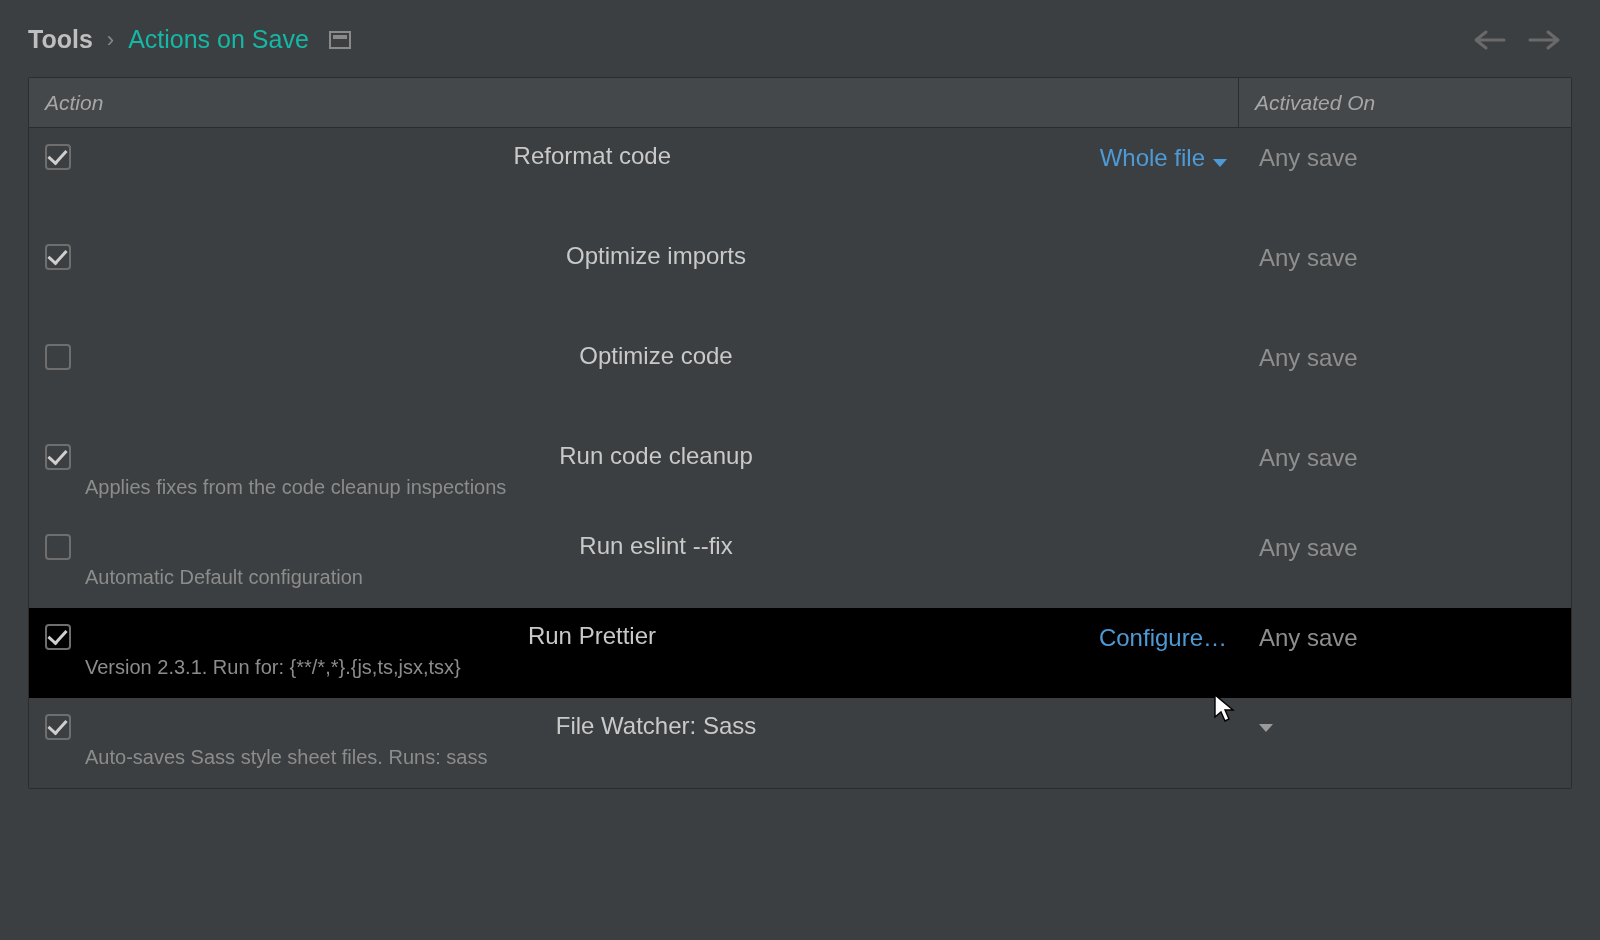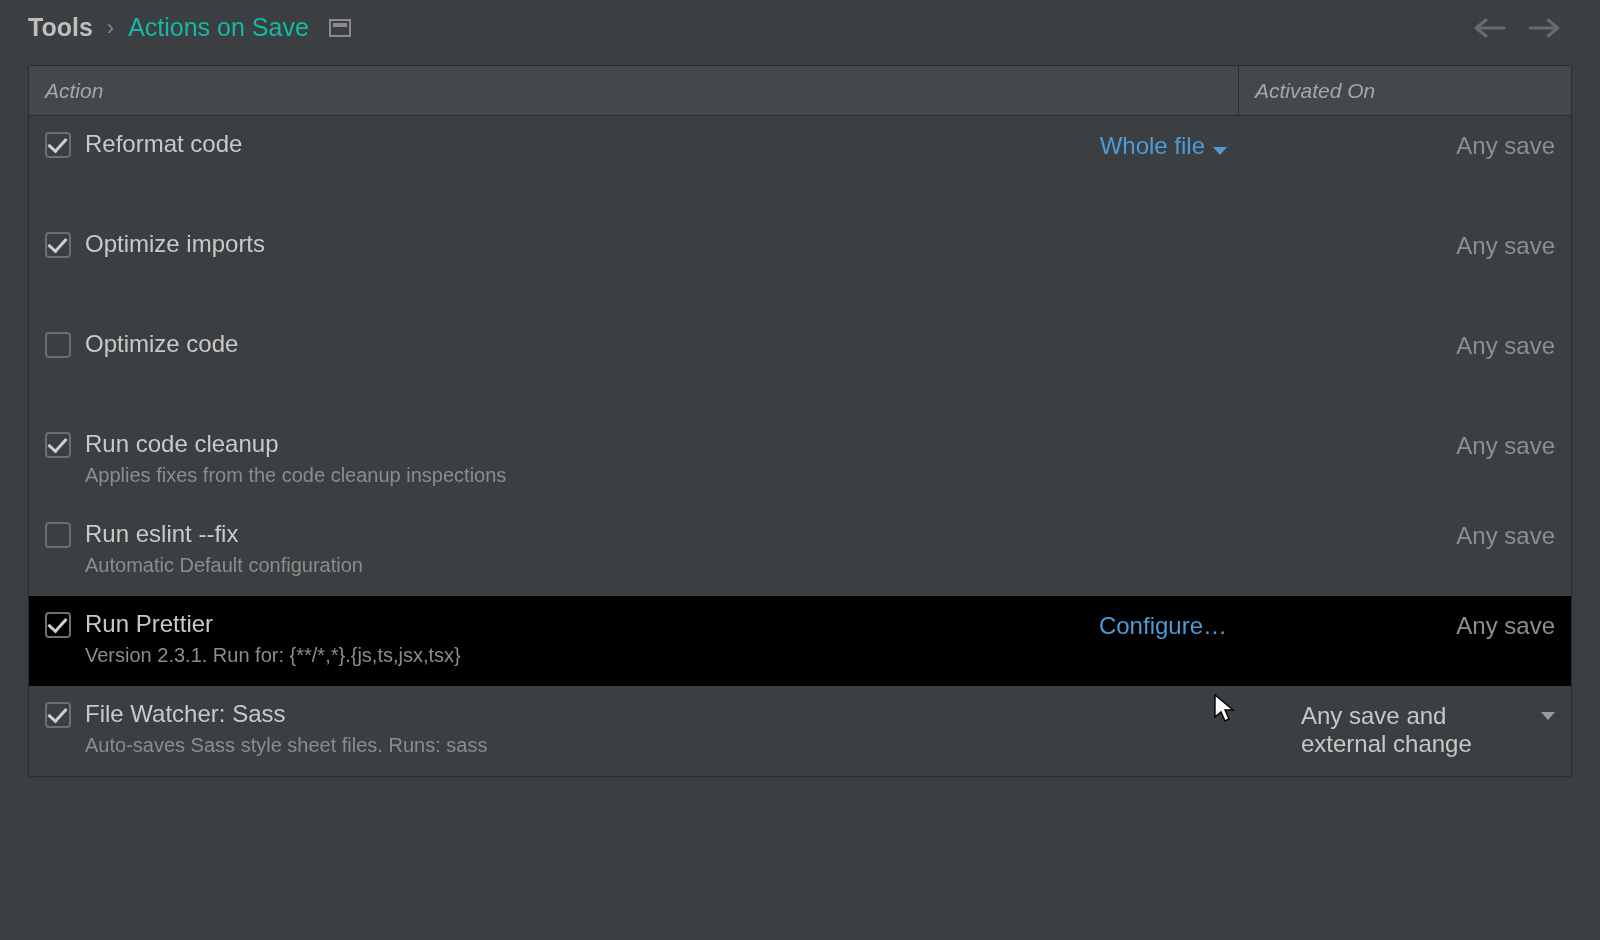--- a/index.html
+++ b/index.html
@@ -5,21 +5,21 @@
   * { box-sizing: border-box; margin: 0; padding: 0; }
   html, body {
     width: 1600px;
     height: 940px;
     background: #3c3f41;
     font-family: -apple-system, BlinkMacSystemFont, "Segoe UI", Arial, sans-serif;
     color: #bbbbbb;
     overflow: hidden;
   }
   .root {
-    padding: 0 28px;
+    padding: 12px 28px;
   }
   
   .breadcrumb {
     display: flex;
     align-items: center;
     height: 55px;
     gap: 14px;
     font-size: 25px;
   }
   .breadcrumb .bc-link {
@@ -119,20 +119,21 @@
   }
   .row .body {
     flex: 1;
     display: flex;
     flex-direction: column;
     gap: 6px;
   }
   .row .title {
     font-size: 24px;
     color: #c9c9c9;
+    text-align: center;
   }
   .row .sub {
     font-size: 20px;
     color: #8c8c8c;
     display:flex;
     align-items:center;
     gap:10px;
   }
   .row .right-inline {
     align-self: flex-start;
@@ -146,21 +147,20 @@
   .link-blue { color: #4e9ad6; }
   .row .activated {
     flex: 0 0 310px;
     padding-left: 14px;
     font-size: 24px;
     color: #8e8e8e;
     display:flex;
     align-items:flex-start;
     gap:10px;
     margin-top: 2px;
-    justify-content: flex-end;
   }
   .row .activated.bright { color: #c7c7c7; }
   .chev {
     width:0;height:0;
     border-left:7px solid transparent;
     border-right:7px solid transparent;
     border-top:8px solid #9a9a9a;
     margin-top:10px;
   }
   .chev.blue { border-top-color:#4e9ad6; }
@@ -292,21 +292,20 @@
         <div class="row" style="min-height: 90px;">
           <div class="checkbox checked"></div>
           <div class="body">
             <div class="title">File Watcher: Sass</div>
             <div class="sub">
               <span>Auto-saves Sass style sheet files. Runs: sass</span>
             </div>
           </div>
           <div class="right-inline"></div>
           <div class="activated bright">
-            <span style="max-width: 230px;">Any save and external change</span>
             <span class="chev"></span>
           </div>
         </div>
       </div>
   </div>
 </div>
 
 <svg class="cursor" width="24" height="30" viewBox="0 0 24 30">
   <path d="M2 2 L2 24 L8 19 L12 28 L16 26 L12 17 L20 17 Z" fill="#ffffff" stroke="#000" stroke-width="1.4"></path>
 </svg>

